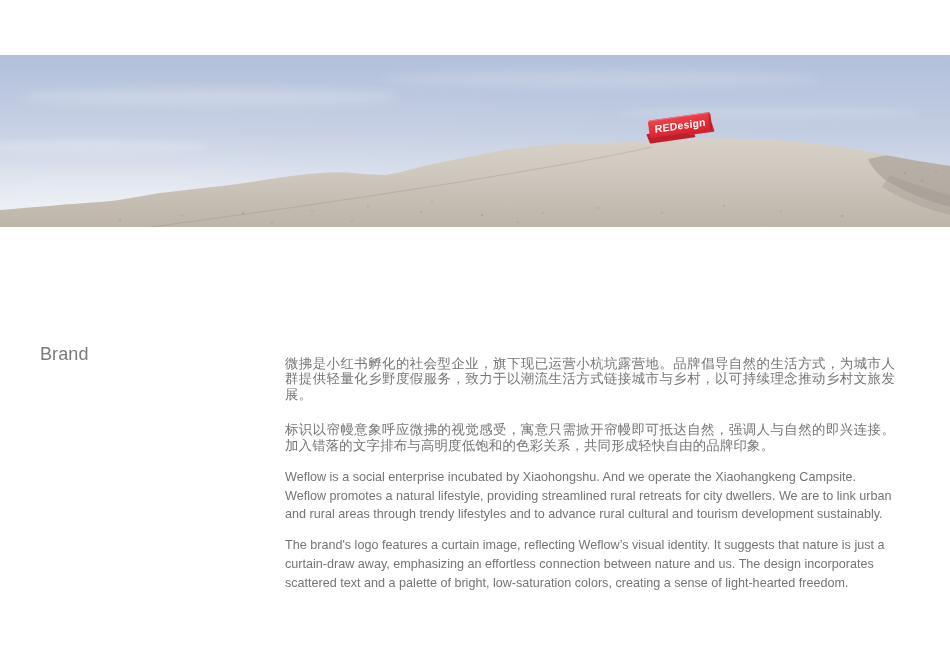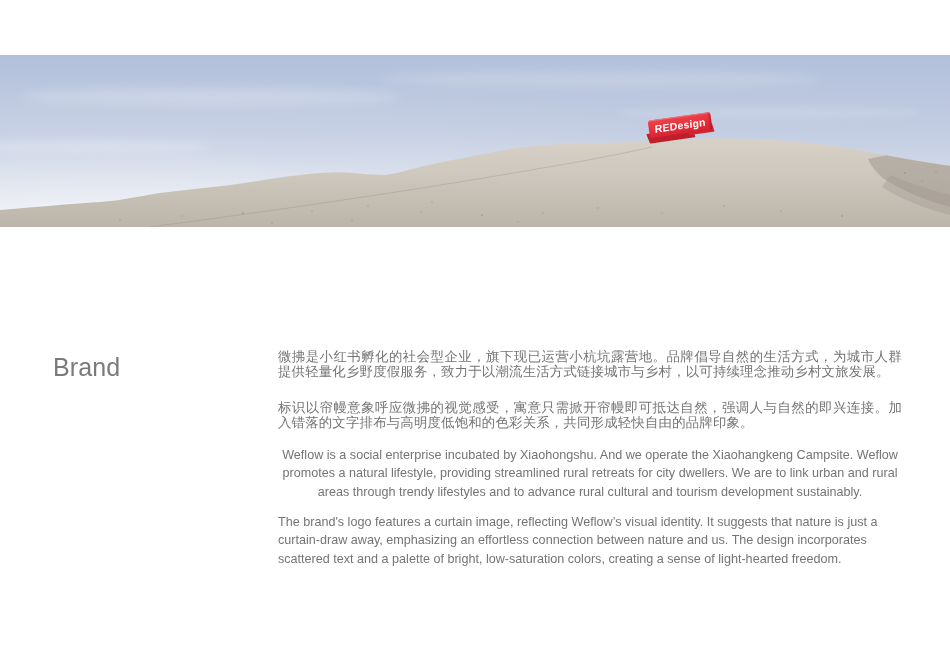--- a/index.html
+++ b/index.html
@@ -37,33 +37,33 @@
     box-shadow:inset 0 1px 0 rgba(255,255,255,.28), inset -2px 0 1px rgba(120,10,20,.35);
     display:flex;align-items:center;justify-content:center;
   }
   .sign-front span{
     color:#ffffff;font-size:10.5px;font-weight:bold;letter-spacing:.2px;
     transform:skewX(-4deg);white-space:nowrap;
   }
 
   
   .title{
-    position:absolute;left:40px;top:341px;margin:13px;
-    font-size:25px;line-height:26px;font-weight:400;color:#7a7a7a;
+    position:absolute;left:40px;top:341px;margin:0;
+    font-size:18px;line-height:26px;font-weight:400;color:#7a7a7a;
     letter-spacing:.1px;
   }
   .paragraphs{
     position:absolute;left:273px;top:344px;width:634px;color:#747474;
   }
-  .paragraphs p{margin:5px;}
+  .paragraphs p{margin:12px;}
   .zh{font-size:13.4px;line-height:15.4px;letter-spacing:.2px;text-align:justify;}
   .en{font-size:12.6px;line-height:18.7px;letter-spacing:0;}
   .gap-a{margin-bottom:20px !important;}
   .gap-b{margin-bottom:15px !important;}
-  .gap-c{margin-bottom:11px !important;text-align:center;}
+  .gap-c{margin-bottom:11px !important;}
 </style>
 </head>
 <body>
 
 <div class="page">
 
   <div class="banner">
     <svg viewBox="0 0 950 172" preserveAspectRatio="none">
       <defs>
         <linearGradient id="sky" x1="0" y1="0" x2="0" y2="1">

